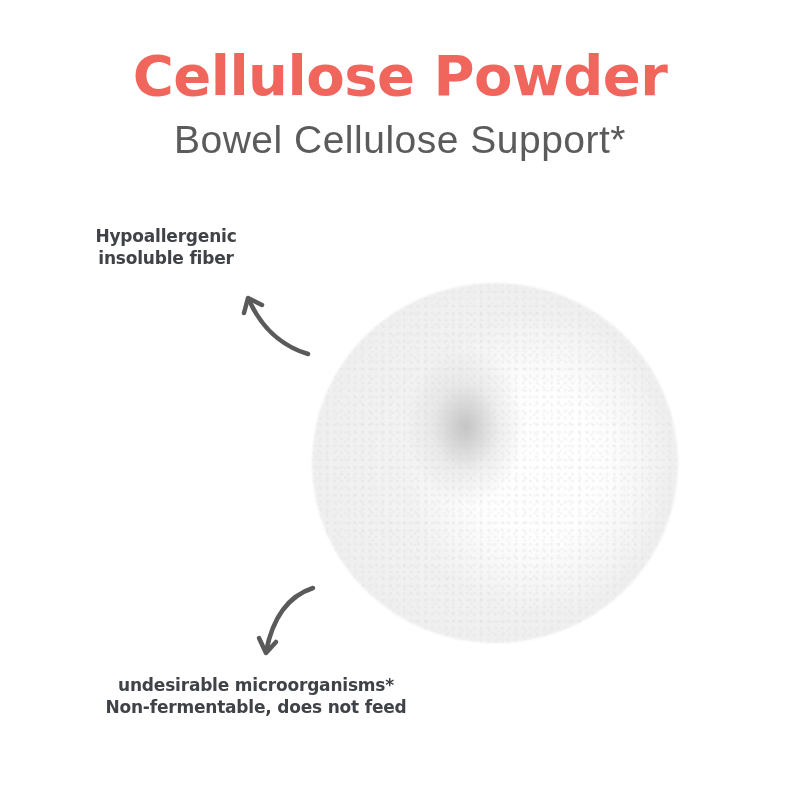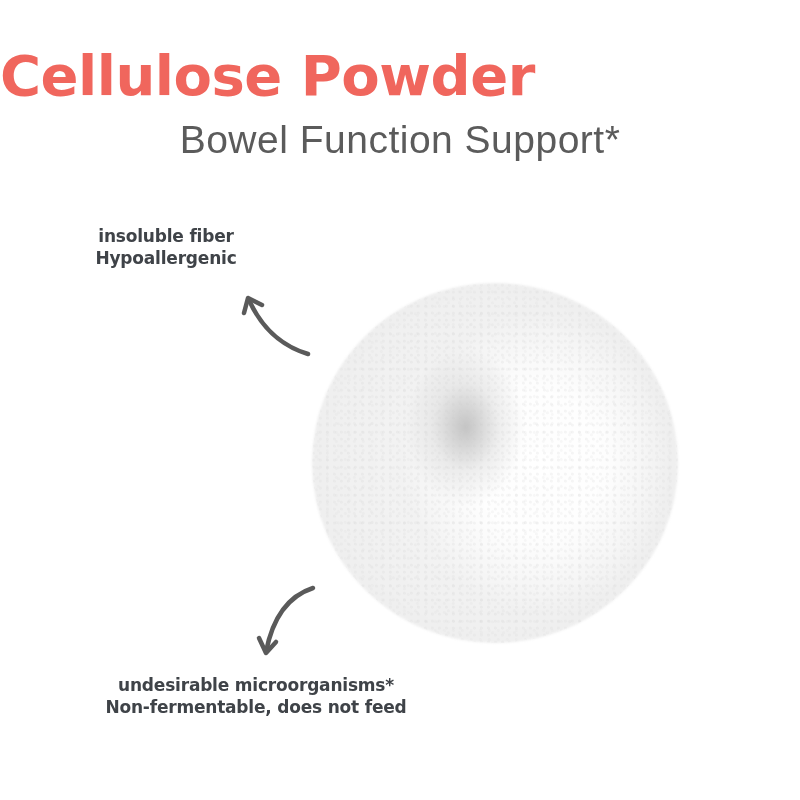--- a/index.html
+++ b/index.html
@@ -12,21 +12,21 @@
       height: 800px;
       position: relative;
       overflow: hidden;
       font-family: "DejaVu Sans", "Liberation Sans", sans-serif;
     }
     .title {
       position: absolute;
       left: 0;
       top: 40px;
       width: 800px;
-      text-align: left;
+      text-align: center;
       font-family: "DejaVu Sans", sans-serif;
       font-weight: bold;
       font-size: 56px;
       letter-spacing: -0.5px;
       line-height: 72px;
       color: #f0665d;
     }
     .subtitle {
       position: absolute;
       left: 0;
@@ -97,28 +97,28 @@
       background-size: 7px 7px, 9px 9px, 11px 11px;
       opacity: 0.7;
       mask-image: radial-gradient(circle at 50% 50%, #000 60%, transparent 100%);
       -webkit-mask-image: radial-gradient(circle at 50% 50%, #000 60%, transparent 100%);
     }
   </style>
 </head>
 <body>
 
 <div class="title">Cellulose Powder</div>
-<div class="subtitle">Bowel Function Support*</div>
+<div class="subtitle">Bowel Cellulose Support*</div>
 
 <div class="powder"></div>
 <div class="powder-texture"></div>
 
 <div class="callout callout-top">
+  <span>Hypoallergenic</span>
   <span>insoluble fiber</span>
-  <span>Hypoallergenic</span>
 </div>
 
 <svg class="arrow" viewBox="0 0 800 800" xmlns="http://www.w3.org/2000/svg">
   <path d="M308 354 Q 268 342 249 300" fill="none" stroke="#5a5a5a" stroke-width="4.5" stroke-linecap="round"></path>
   <path d="M244 313 L 248 298 L 262 305" fill="none" stroke="#5a5a5a" stroke-width="4.5" stroke-linecap="round" stroke-linejoin="round"></path>
 </svg>
 
 <svg class="arrow" viewBox="0 0 800 800" xmlns="http://www.w3.org/2000/svg">
   <path d="M313 588 Q 276 600 266 652" fill="none" stroke="#5a5a5a" stroke-width="4.5" stroke-linecap="round"></path>
   <path d="M259 638 L 266 653 L 276 642" fill="none" stroke="#5a5a5a" stroke-width="4.5" stroke-linecap="round" stroke-linejoin="round"></path>

